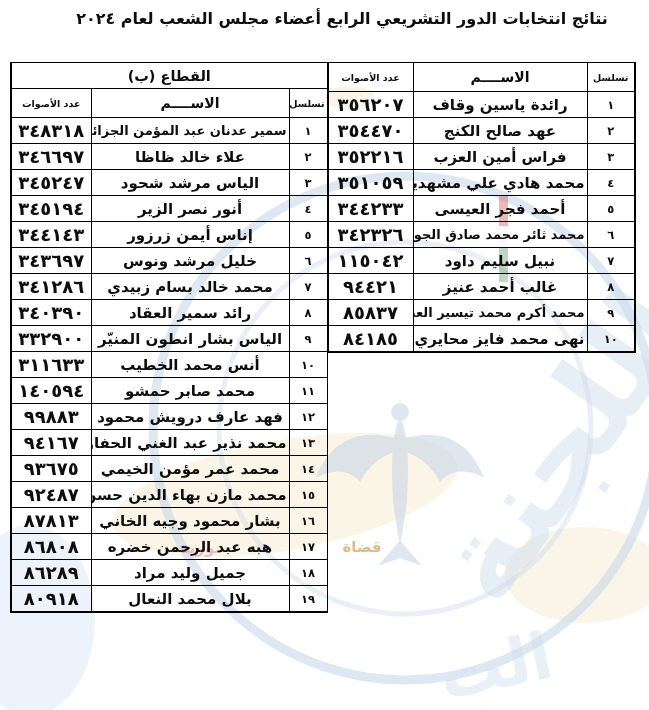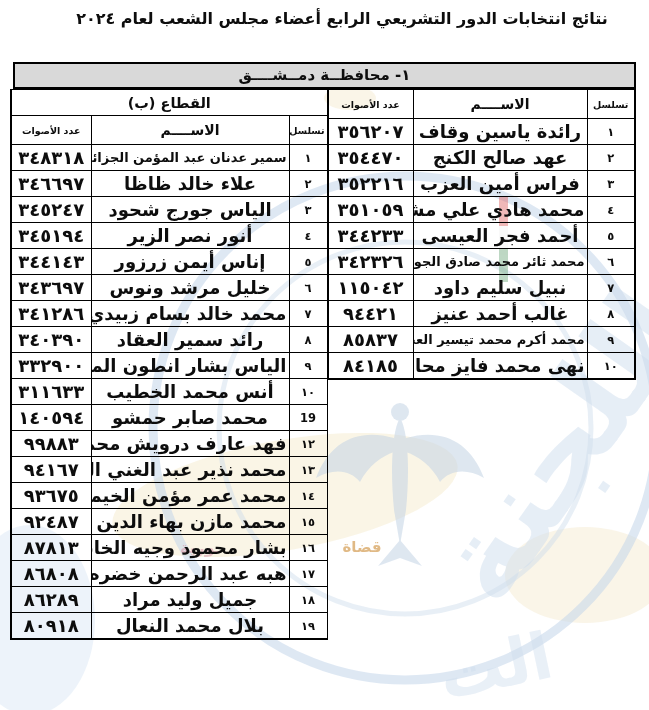--- a/index.html
+++ b/index.html
@@ -31,21 +31,21 @@
     border:1px solid #000;text-align:center;vertical-align:middle;
     padding:0 2px;overflow:hidden;white-space:nowrap;background:transparent;
   }
   tr.sector-label-row th{height:25px;font-size:14.5px;}
   tr.col-header-row th{height:28px;}
   .hdr-serial{font-size:9.5px;}
   .hdr-name{font-size:14px;}
   .hdr-votes{font-size:9.5px;}
   tbody td{height:25px;}
   td.c-serial{font-size:11.5px;}
-  td.c-name{font-size:18px;}
+  td.c-name{font-size:15px;}
   td.c-name.name-sm{font-size:13px;}
   td.c-votes{font-size:18px;letter-spacing:1px;}
 </style>
 </head>
 <body>
 
 <svg class="watermark" width="649" height="710" viewBox="0 0 649 710" aria-hidden="true">
   <ellipse cx="285" cy="495" rx="175" ry="55" fill="#f6ecd2" opacity="0.55" transform="rotate(-10 285 495)"></ellipse>
   <ellipse cx="585" cy="575" rx="80" ry="48" fill="#f6ecd2" opacity="0.5"></ellipse>
   <ellipse cx="350" cy="98" rx="26" ry="12" fill="#f6ecd2" opacity="0.5"></ellipse>
@@ -67,21 +67,20 @@
   <text x="596" y="470" font-size="120" font-weight="bold" fill="#cfdeee" opacity="0.5" text-anchor="middle" transform="rotate(-55 596 470)">اللجنة</text>
   <text x="500" y="688" font-size="64" font-weight="bold" fill="#cfdeee" opacity="0.45" text-anchor="middle" transform="rotate(-12 500 688)">الت</text>
   <text x="362" y="552" font-size="15" font-weight="bold" fill="#d9a867" opacity="0.8" text-anchor="middle">قضاة</text>
   <text x="200" y="553" font-size="16" font-weight="bold" fill="#dba3b2" opacity="0.65" text-anchor="middle">ـورية</text>
 </svg>
 
 <div class="doc-title">نتائج انتخابات الدور التشريعي الرابع أعضاء مجلس الشعب لعام ٢٠٢٤</div>
 
 <div class="table-wrap">
 
-  <div class="gov-band">١- محافظــة دمــشــــق</div>
 
   <div class="halves">
 
     <table class="sector-a">
       <colgroup>
         <col style="width:48px">
           <col style="width:174px">
           <col style="width:85px">
       </colgroup>
       <thead>
@@ -167,21 +166,21 @@
             <td class="c-name name-sm">سمير عدنان عبد المؤمن الجزائرلي</td>
             <td class="c-votes">٣٤٨٣١٨</td>
           </tr>
           <tr>
             <td class="c-serial">٢</td>
             <td class="c-name">علاء خالد ظاظا</td>
             <td class="c-votes">٣٤٦٦٩٧</td>
           </tr>
           <tr>
             <td class="c-serial">٣</td>
-            <td class="c-name">الياس جورج شحود</td>
+            <td class="c-name">الياس مرشد شحود</td>
             <td class="c-votes">٣٤٥٢٤٧</td>
           </tr>
           <tr>
             <td class="c-serial">٤</td>
             <td class="c-name">أنور نصر الزير</td>
             <td class="c-votes">٣٤٥١٩٤</td>
           </tr>
           <tr>
             <td class="c-serial">٥</td>
             <td class="c-name">إناس أيمن زرزور</td>
@@ -206,21 +205,21 @@
             <td class="c-serial">٩</td>
             <td class="c-name">الياس بشار انطون المنيّر</td>
             <td class="c-votes">٣٣٢٩٠٠</td>
           </tr>
           <tr>
             <td class="c-serial">١٠</td>
             <td class="c-name">أنس محمد الخطيب</td>
             <td class="c-votes">٣١١٦٣٣</td>
           </tr>
           <tr>
-            <td class="c-serial">19</td>
+            <td class="c-serial">١١</td>
             <td class="c-name">محمد صابر حمشو</td>
             <td class="c-votes">١٤٠٥٩٤</td>
           </tr>
           <tr>
             <td class="c-serial">١٢</td>
             <td class="c-name">فهد عارف درويش محمود</td>
             <td class="c-votes">٩٩٨٨٣</td>
           </tr>
           <tr>
             <td class="c-serial">١٣</td>

